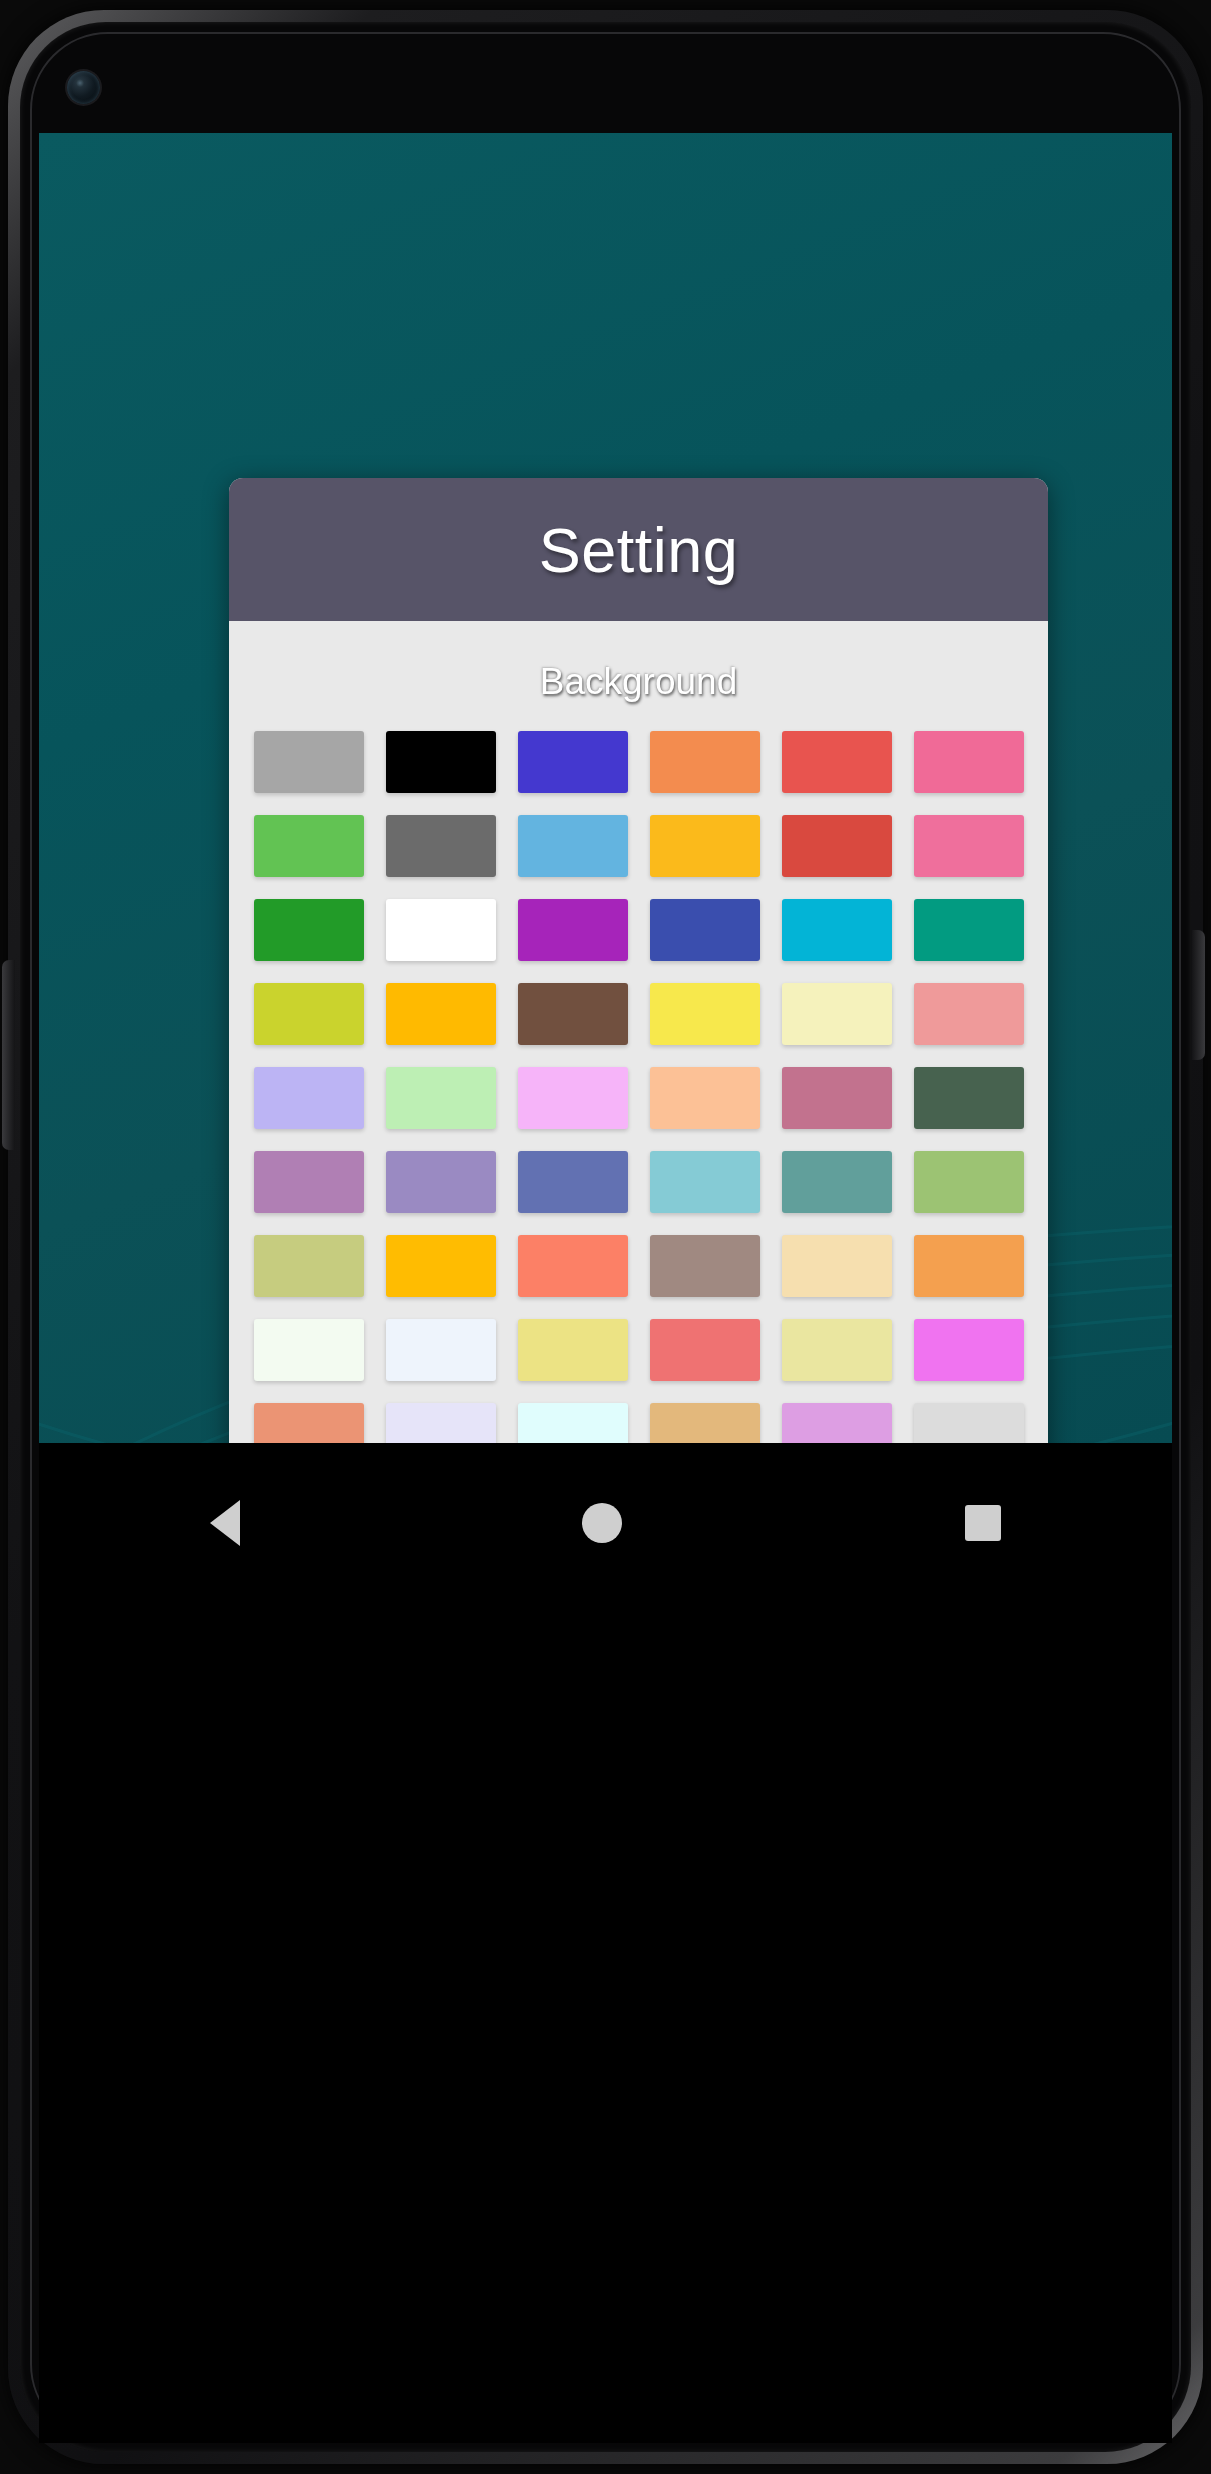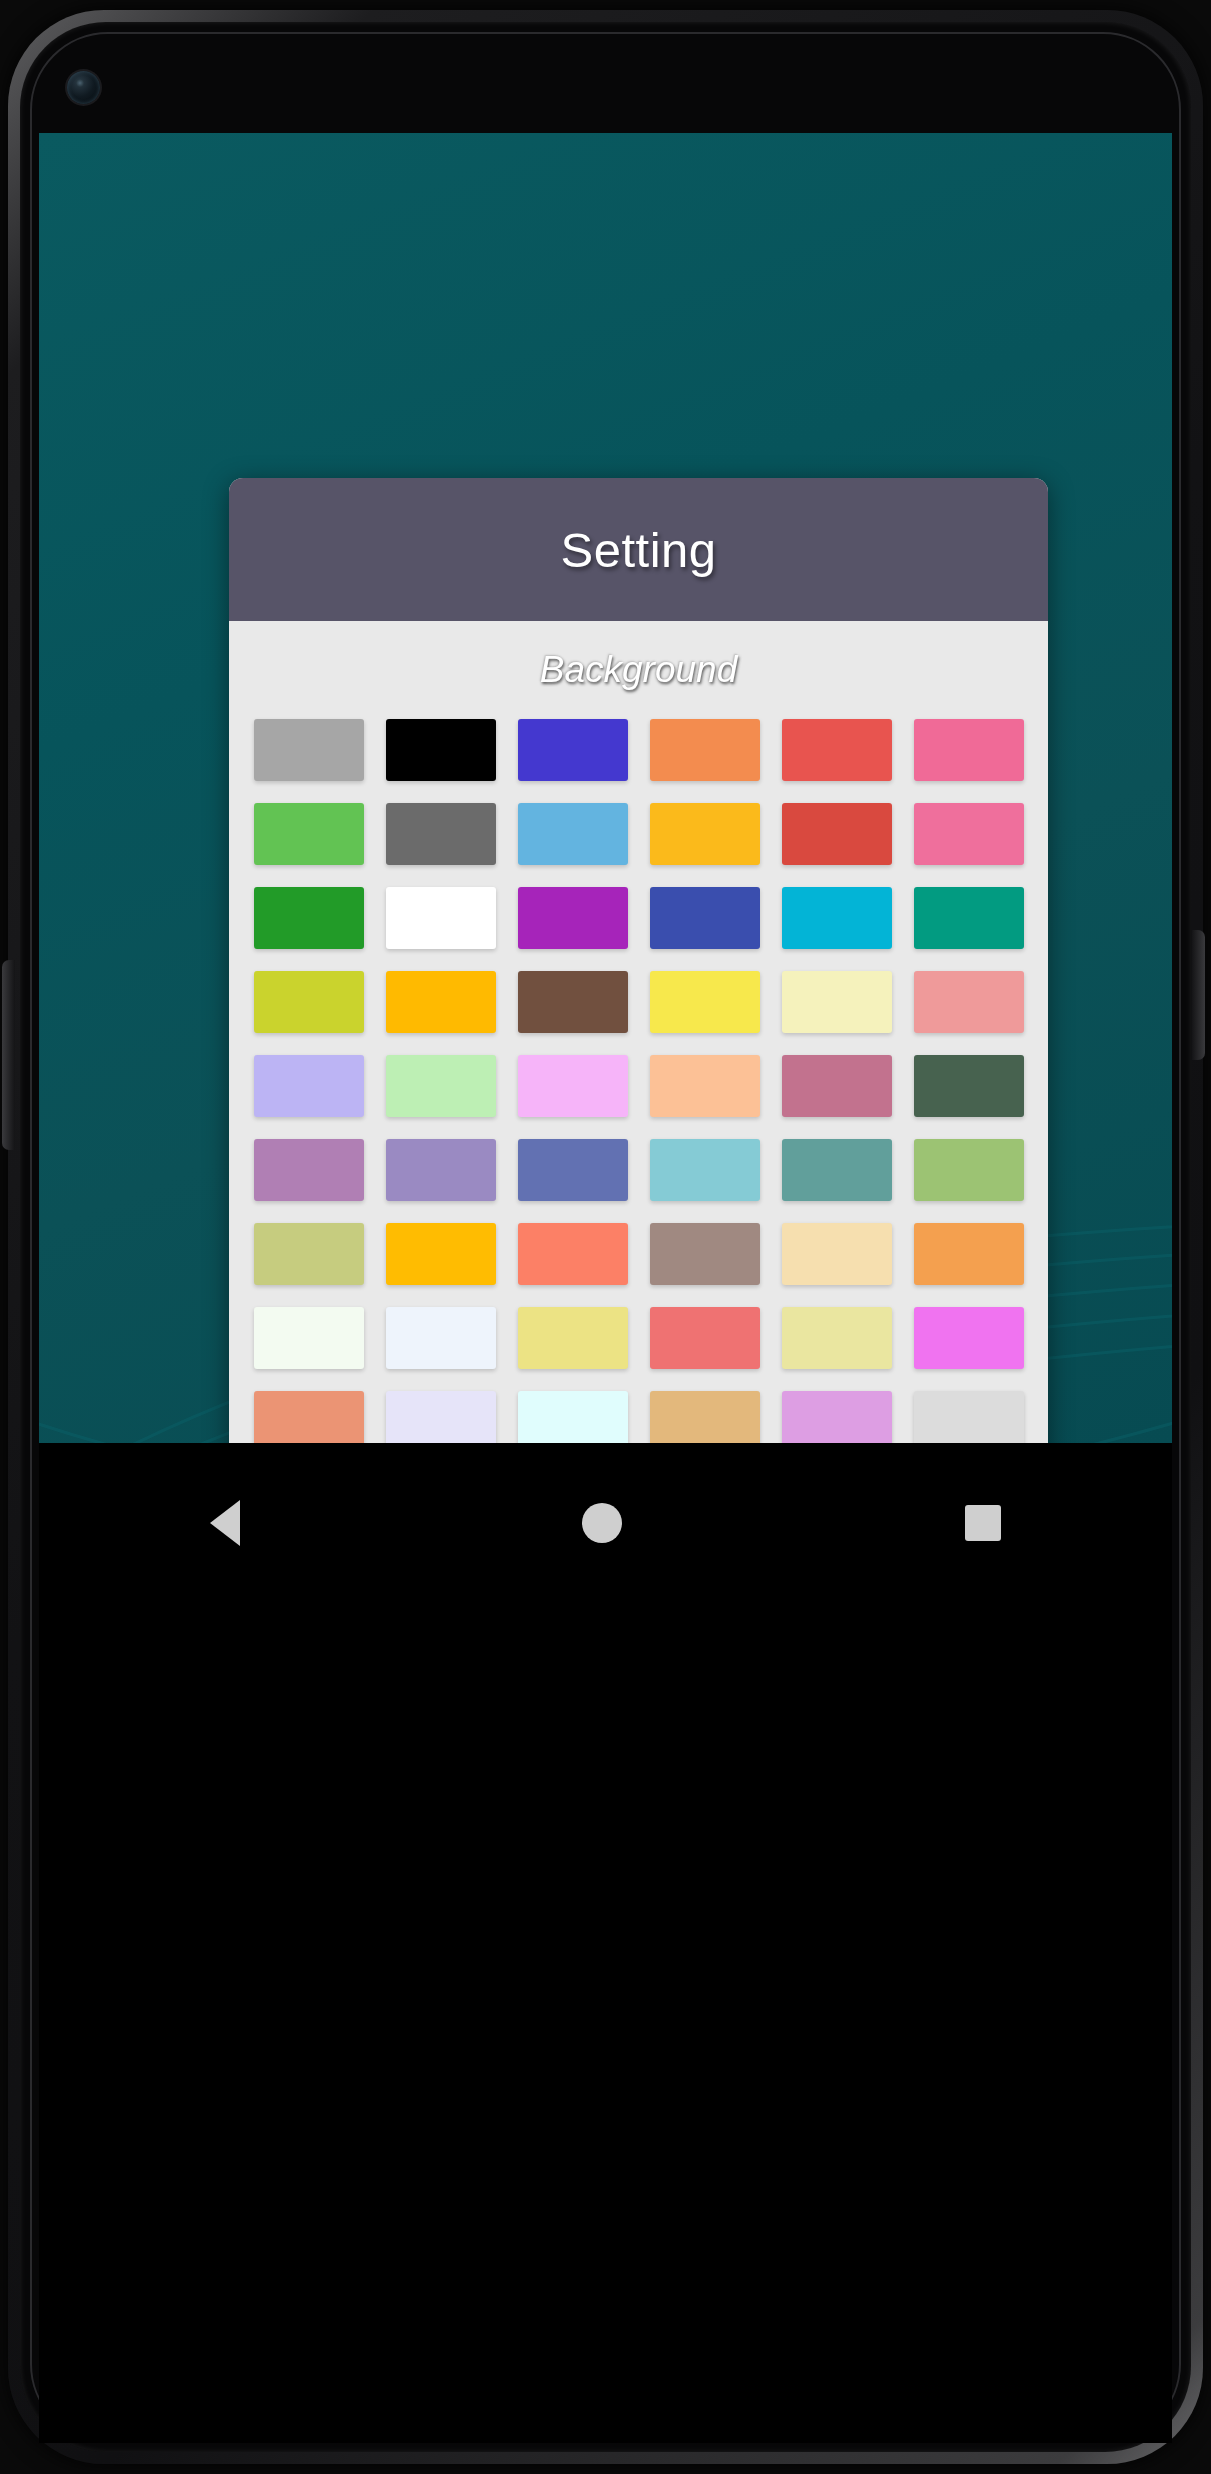--- a/index.html
+++ b/index.html
@@ -43,27 +43,27 @@
     border-right:30px solid #cfcfcf;}
   .nav-home{width:40px;height:40px;border-radius:50%;background:#cfcfcf;}
   .nav-rec{width:36px;height:36px;background:#cfcfcf;border-radius:3px;}
   #belowscreen{position:absolute;left:39px;top:1603px;width:1133px;height:840px;background:#000;}
 
   
   #dialog{position:absolute;left:190px;top:345px;width:819px;height:1775px;
     background:#e9e9e9;border-radius:14px 14px 8px 8px;
     box-shadow:0 5px 26px rgba(0,0,0,.45);overflow:hidden;}
   #dlg-header{height:143px;background:#575468;display:flex;align-items:center;justify-content:center;}
-  #dlg-title{color:#fff;font-size:49px;font-weight:400;letter-spacing:.5px;
+  #dlg-title{color:#fff;font-size:63px;font-weight:400;letter-spacing:.5px;
     text-shadow:2px 3px 4px rgba(0,0,0,.45);}
 
   .section-label{text-align:center;color:#ffffff;font-size:37px;font-weight:400;
     text-shadow:1px 2px 3px rgba(60,60,60,.85), -1px -1px 2px rgba(150,150,150,.5);}
 
-  #sec-background{padding-top:28px;font-style:italic;}
+  #sec-background{padding-top:40px;}
 
   
   #color-grid{display:grid;grid-template-columns:repeat(6,110px);
     justify-content:center;column-gap:22px;row-gap:22px;margin-top:28px;}
   .swatch{height:62px;border-radius:3px;box-shadow:0 2px 4px rgba(0,0,0,.18);cursor:pointer;}
 </style>
 </head>
 <body>
 
 <div id="phone">

